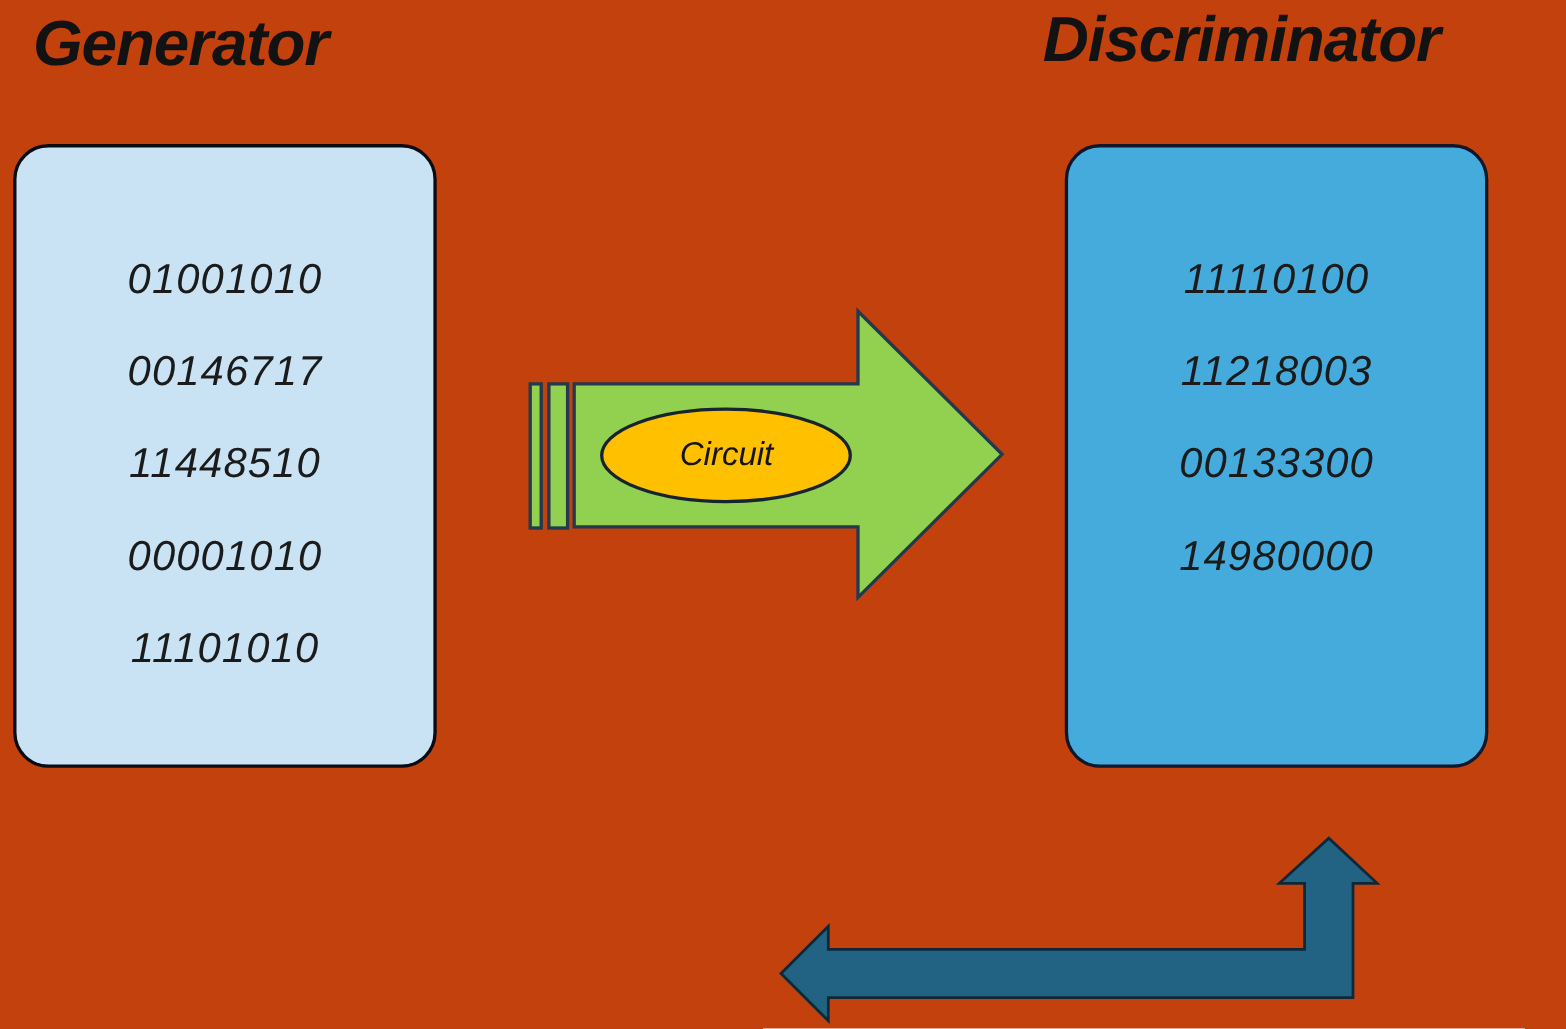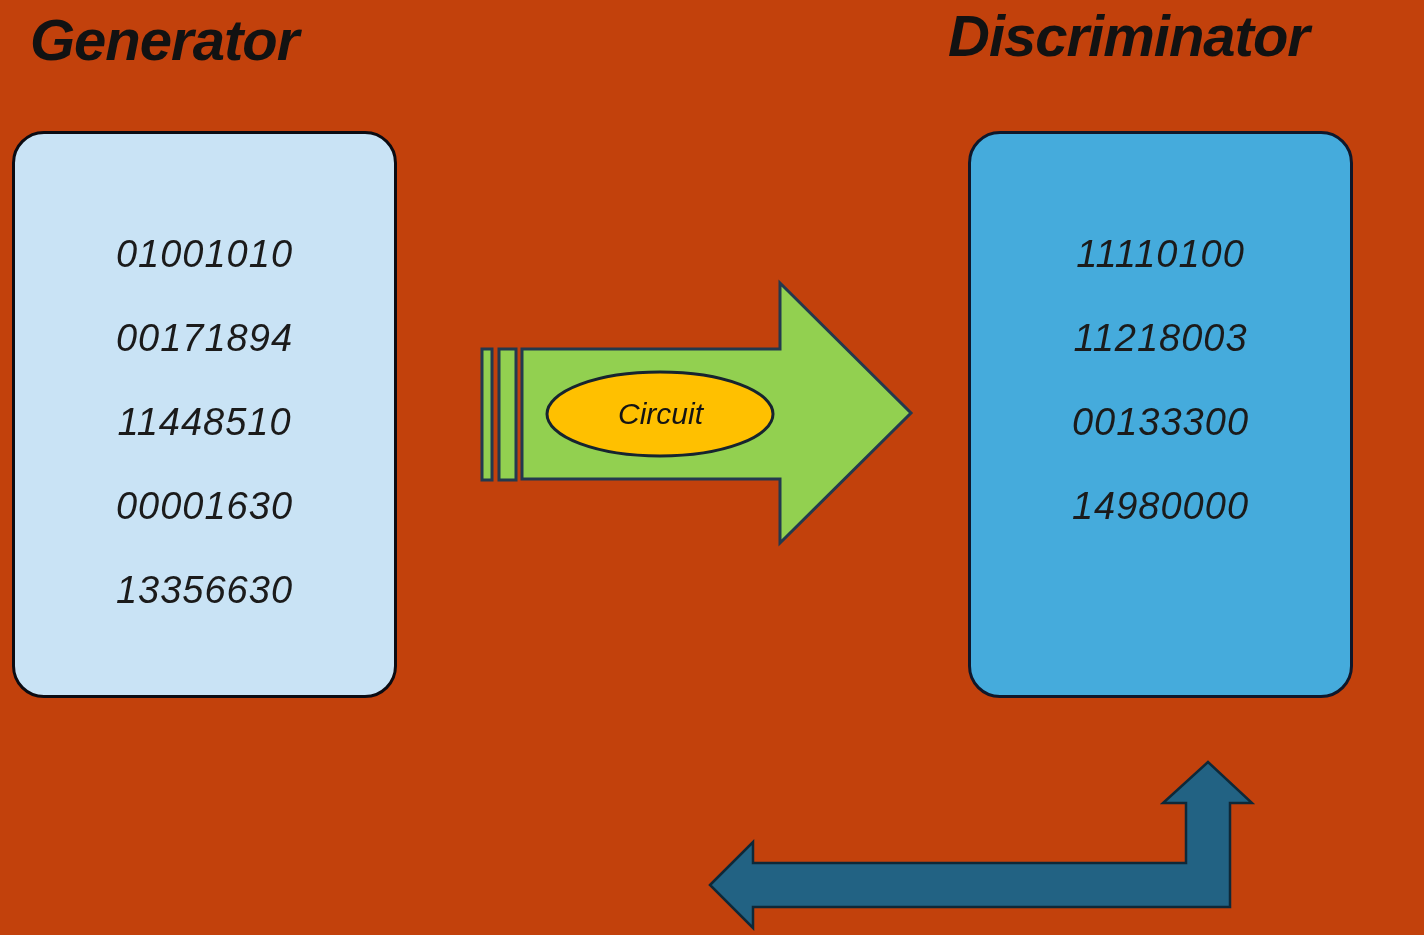--- a/index.html
+++ b/index.html
@@ -97,24 +97,24 @@
 
 <div id="canvas">
 
   <div class="title" id="generator-title">Generator</div>
 
   <div class="title" id="discriminator-title">Discriminator</div>
 
   <div class="data-box" id="generator-box">
     <div class="rows">
       <div class="binary-row">01001010</div>
-      <div class="binary-row">00171894</div>
+      <div class="binary-row">00146717</div>
       <div class="binary-row">11448510</div>
-      <div class="binary-row">00001630</div>
-      <div class="binary-row">13356630</div>
+      <div class="binary-row">00001010</div>
+      <div class="binary-row">11101010</div>
     </div>
   </div>
 
   <div class="data-box" id="discriminator-box">
     <div class="rows">
       <div class="binary-row">11110100</div>
       <div class="binary-row">11218003</div>
       <div class="binary-row">00133300</div>
       <div class="binary-row">14980000</div>
     </div>

